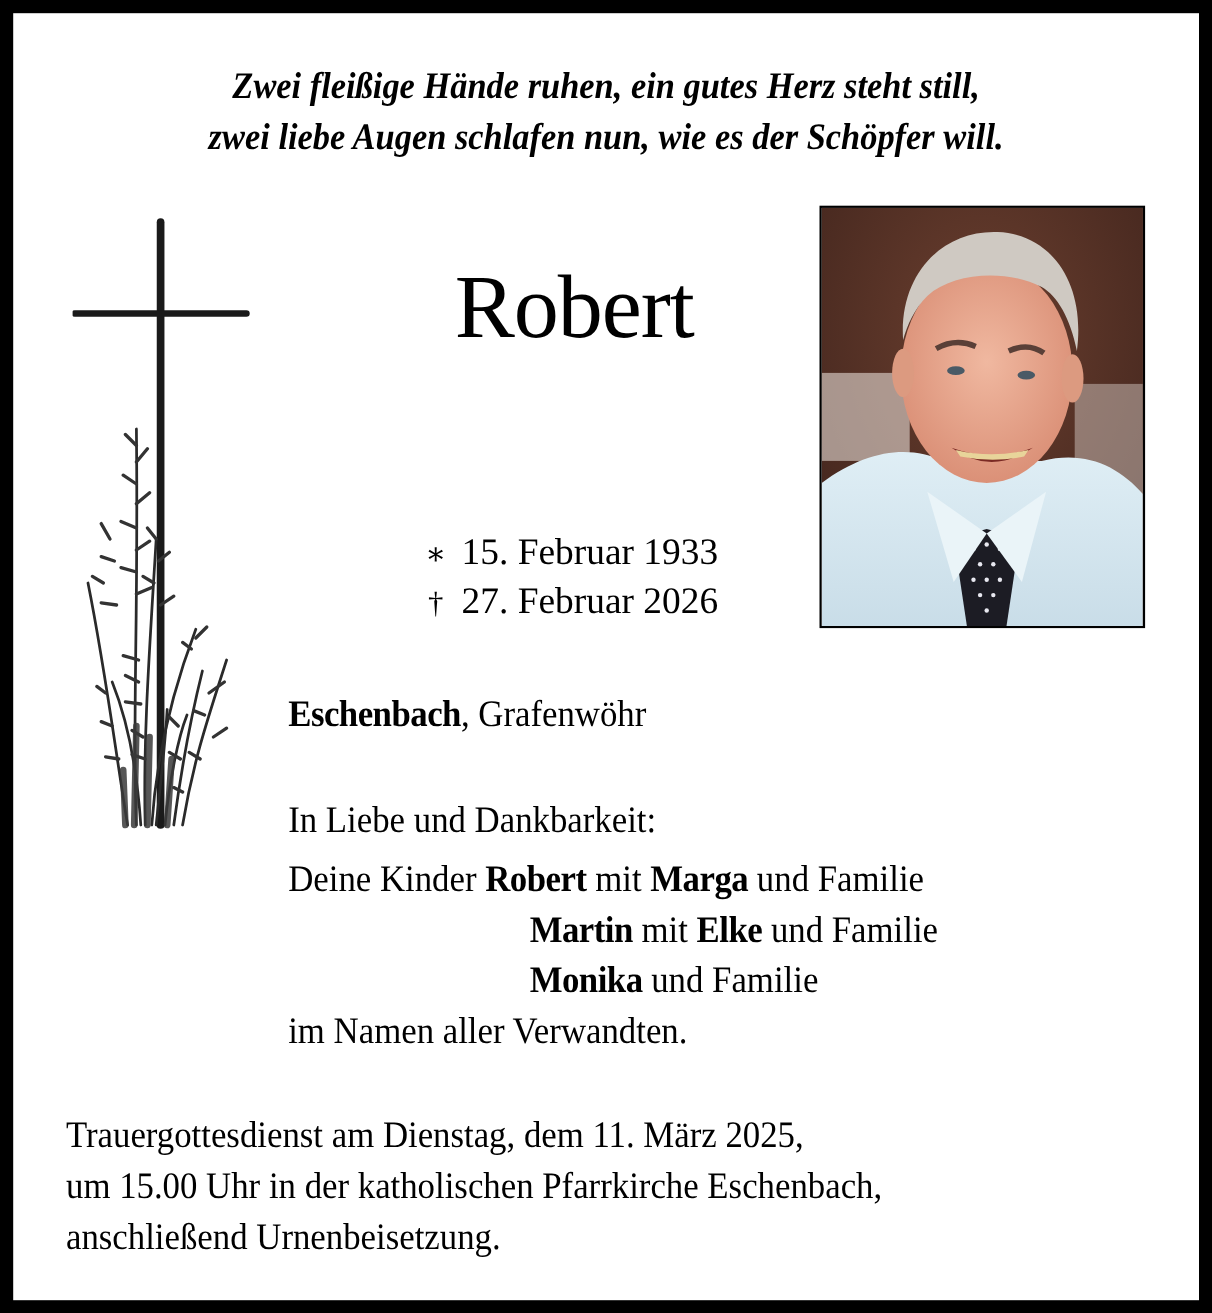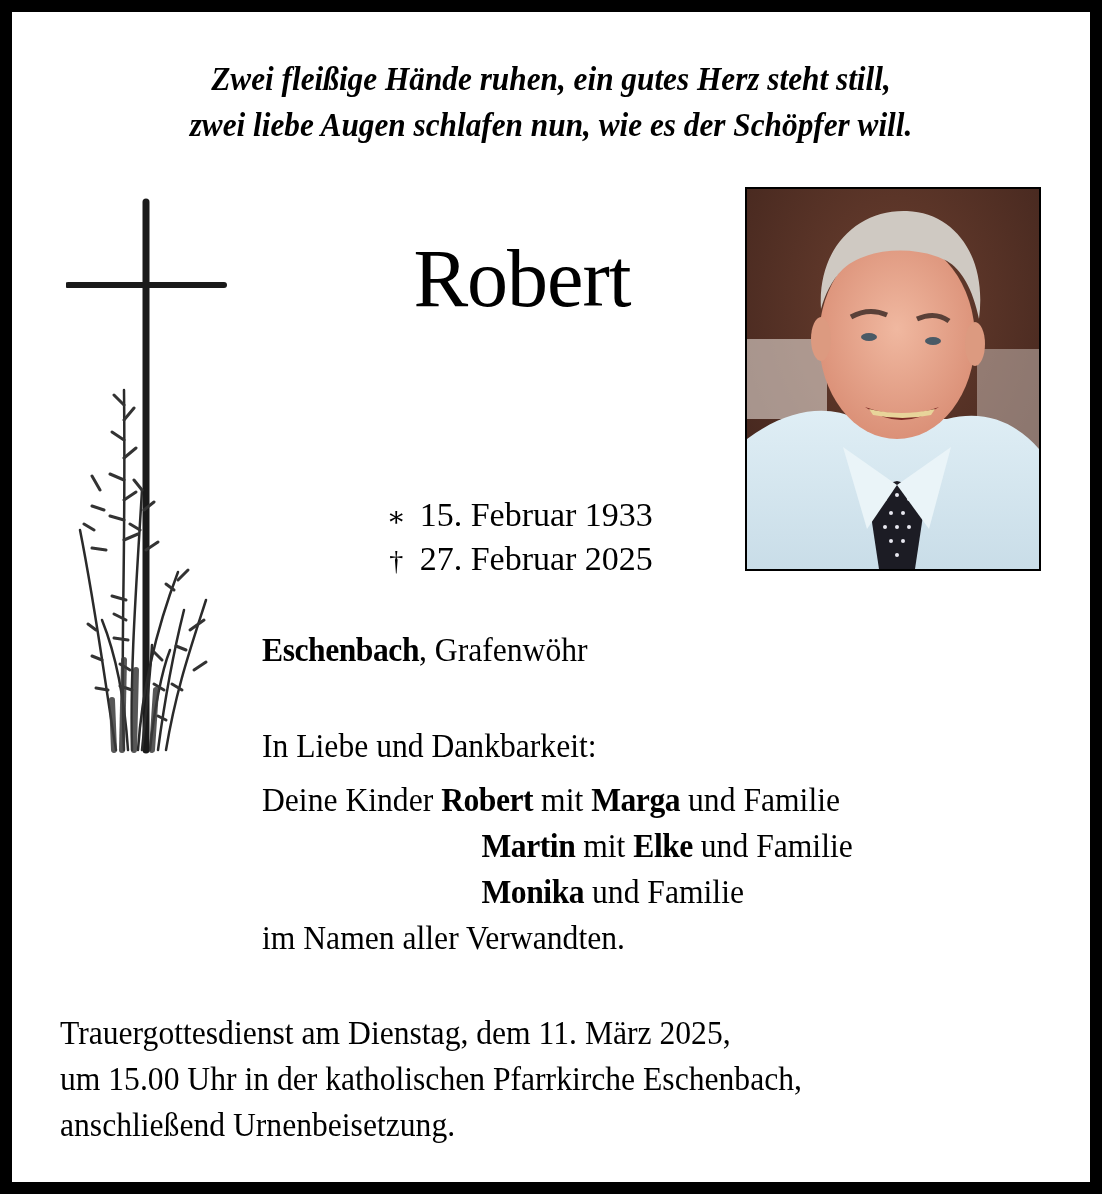--- a/index.html
+++ b/index.html
@@ -23,21 +23,21 @@
     }
     .verse div { white-space: nowrap; }
     .cross-art { left: 54px; top: 178px; width: 166px; height: 570px; }
     .name {
       left: 300px; width: 420px; text-align: center;
       font-size: 82px; line-height: 90px; top: 222px;
       letter-spacing: -1px;
     }
     .dates {
       left: 330px; width: 350px; text-align: center;
-      font-size: 34px; line-height: 42px; top: 482px;
+      font-size: 34px; line-height: 42px; top: 470px;
     }
     .dates .sym { font-size: 28px; display: inline-block; width: 30px; }
     .photo {
       left: 733px; top: 175px; width: 296px; height: 384px;
       border: 2px solid #000; box-sizing: border-box; overflow: hidden;
       background: linear-gradient(180deg, #4a2a22 0%, #5a3428 55%, #b8a59b 62%, #d9d4cf 100%);
     }
     .text-block { left: 250px; font-size: 34px; line-height: 44px; transform: scaleX(0.93); transform-origin: left top; }
     .b { font-weight: bold; letter-spacing: -0.5px; }
     .place { top: 616px; }
@@ -102,21 +102,21 @@
     <div>Robert</div>
   </div>
 
   <div class="abs dates">
     <div>
       <span class="sym">∗</span>
       <span>15. Februar 1933</span>
     </div>
     <div>
       <span class="sym">†</span>
-      <span>27. Februar 2025</span>
+      <span>27. Februar 2026</span>
     </div>
   </div>
 
   <div class="abs photo" title="Portrait photo of a smiling elderly man with grey hair, light blue shirt and dark polka-dot tie">
     <svg width="292" height="380" viewBox="0 0 292 380" xmlns="http://www.w3.org/2000/svg">
       <defs>
         <radialGradient id="bg" cx="0.5" cy="0.3" r="0.8">
           <stop offset="0" stop-color="#6b3f2f"></stop>
           <stop offset="1" stop-color="#3d221b"></stop>
         </radialGradient>

